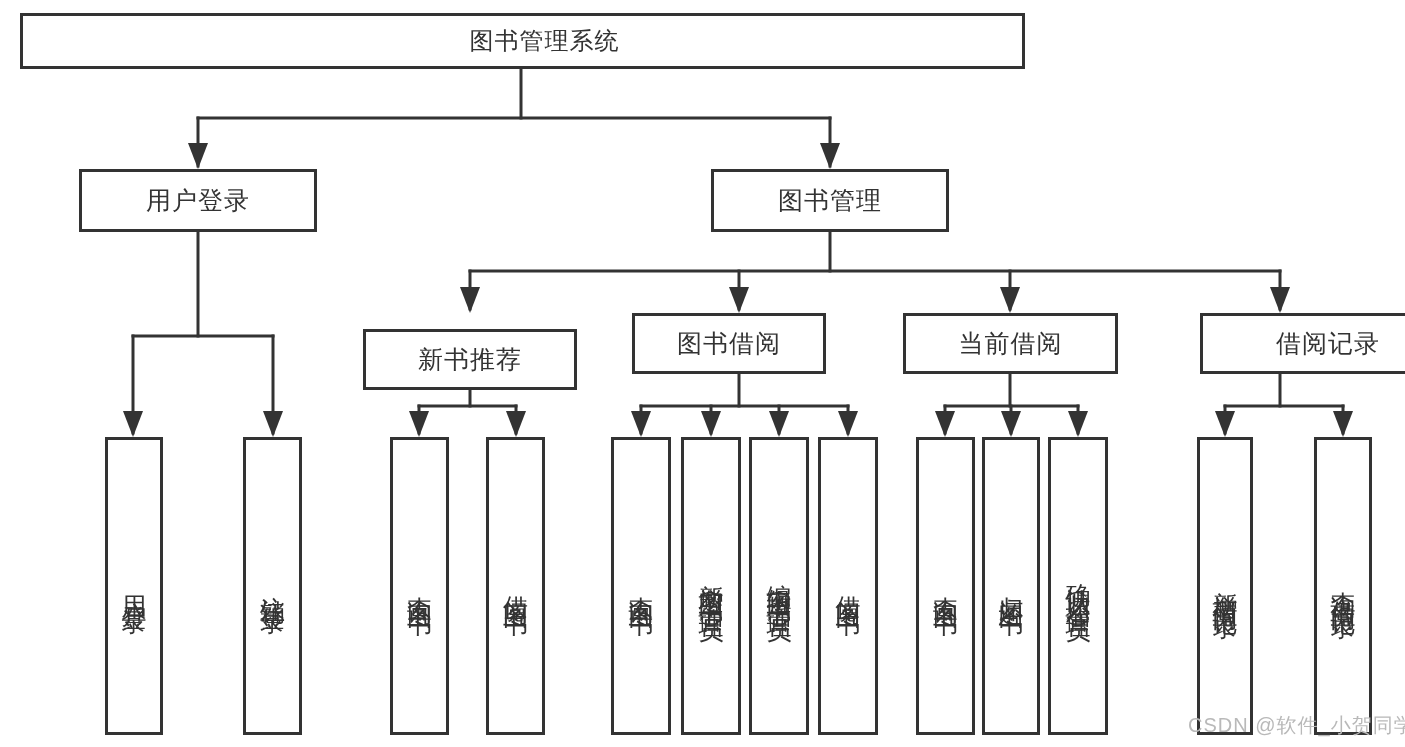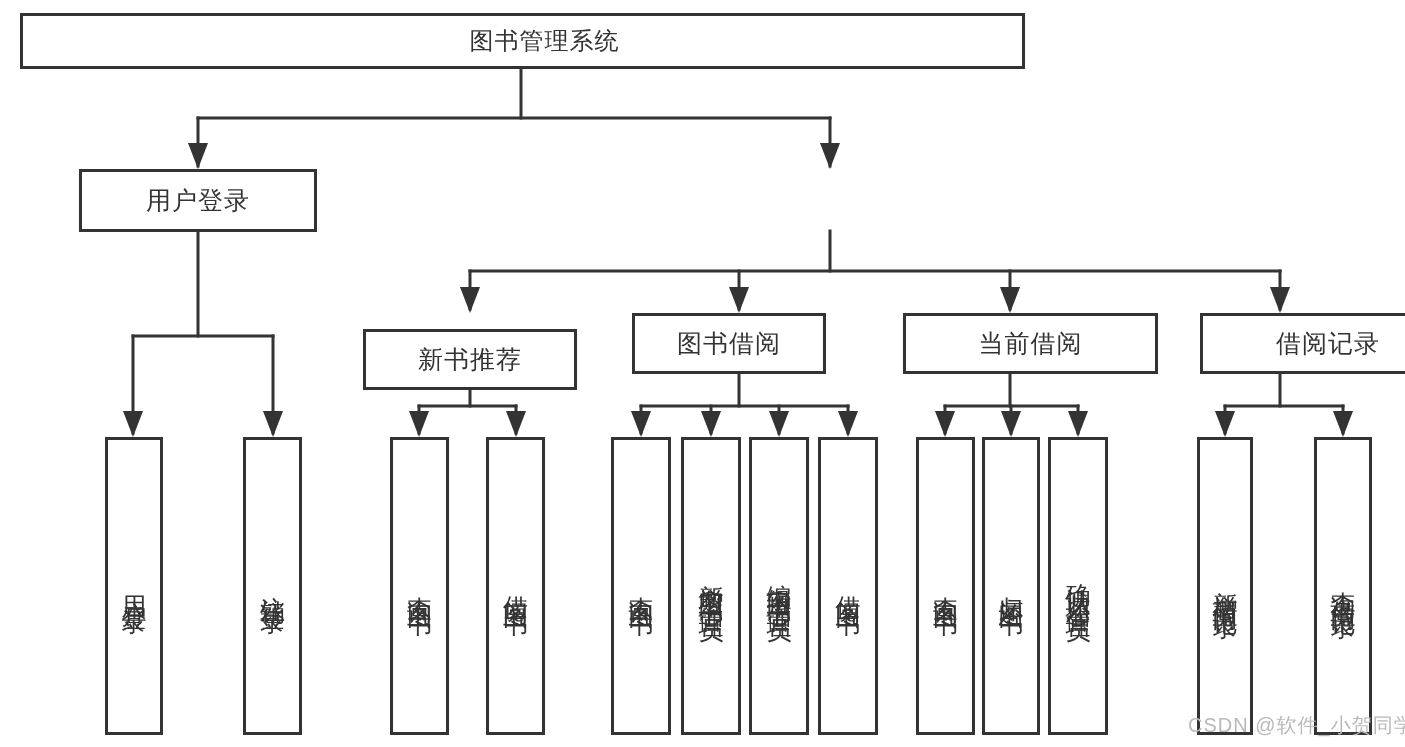--- a/index.html
+++ b/index.html
@@ -122,24 +122,25 @@
       <polygon points="1068,411 1088,411 1078,437"></polygon>
 
       <polygon points="1215,411 1235,411 1225,437"></polygon>
       <polygon points="1333,411 1353,411 1343,437"></polygon>
     </g>
   </svg>
 
   <div class="node root-node" style="left:20px; top:13px; width:1005px; height:56px;">图书管理系统</div>
 
   <div class="node" style="left:79px; top:169px; width:238px; height:63px;">用户登录</div>
+  <div class="node" style="left:711px; top:169px; width:238px; height:63px;">图书管理</div>
 
   <div class="node" style="left:363px; top:313px; width:214px; height:61px;margin-top:16px;">新书推荐</div>
   <div class="node" style="left:632px; top:313px; width:194px; height:61px;">图书借阅</div>
-  <div class="node" style="left:903px; top:313px; width:255px; height:61px;">当前借阅</div>
+  <div class="node" style="left:903px; top:313px; width:215px; height:61px;">当前借阅</div>
   <div class="node" style="left:1172px; top:313px; width:256px; height:61px;margin-left:28px;">借阅记录</div>
 
   <div class="node leaf" style="left:105px; top:437px; width:58px; height:298px;">用户登录</div>
   <div class="node leaf" style="left:243px; top:437px; width:59px; height:298px;">注销登录</div>
 
   <div class="node leaf" style="left:390px; top:437px; width:59px; height:298px;">查询图书</div>
   <div class="node leaf" style="left:486px; top:437px; width:59px; height:298px;">借阅图书</div>
 
   <div class="node leaf" style="left:611px; top:437px; width:60px; height:298px;">查询图书</div>
   <div class="node leaf" style="left:681px; top:437px; width:60px; height:298px;">新增图书（管理员）</div>

